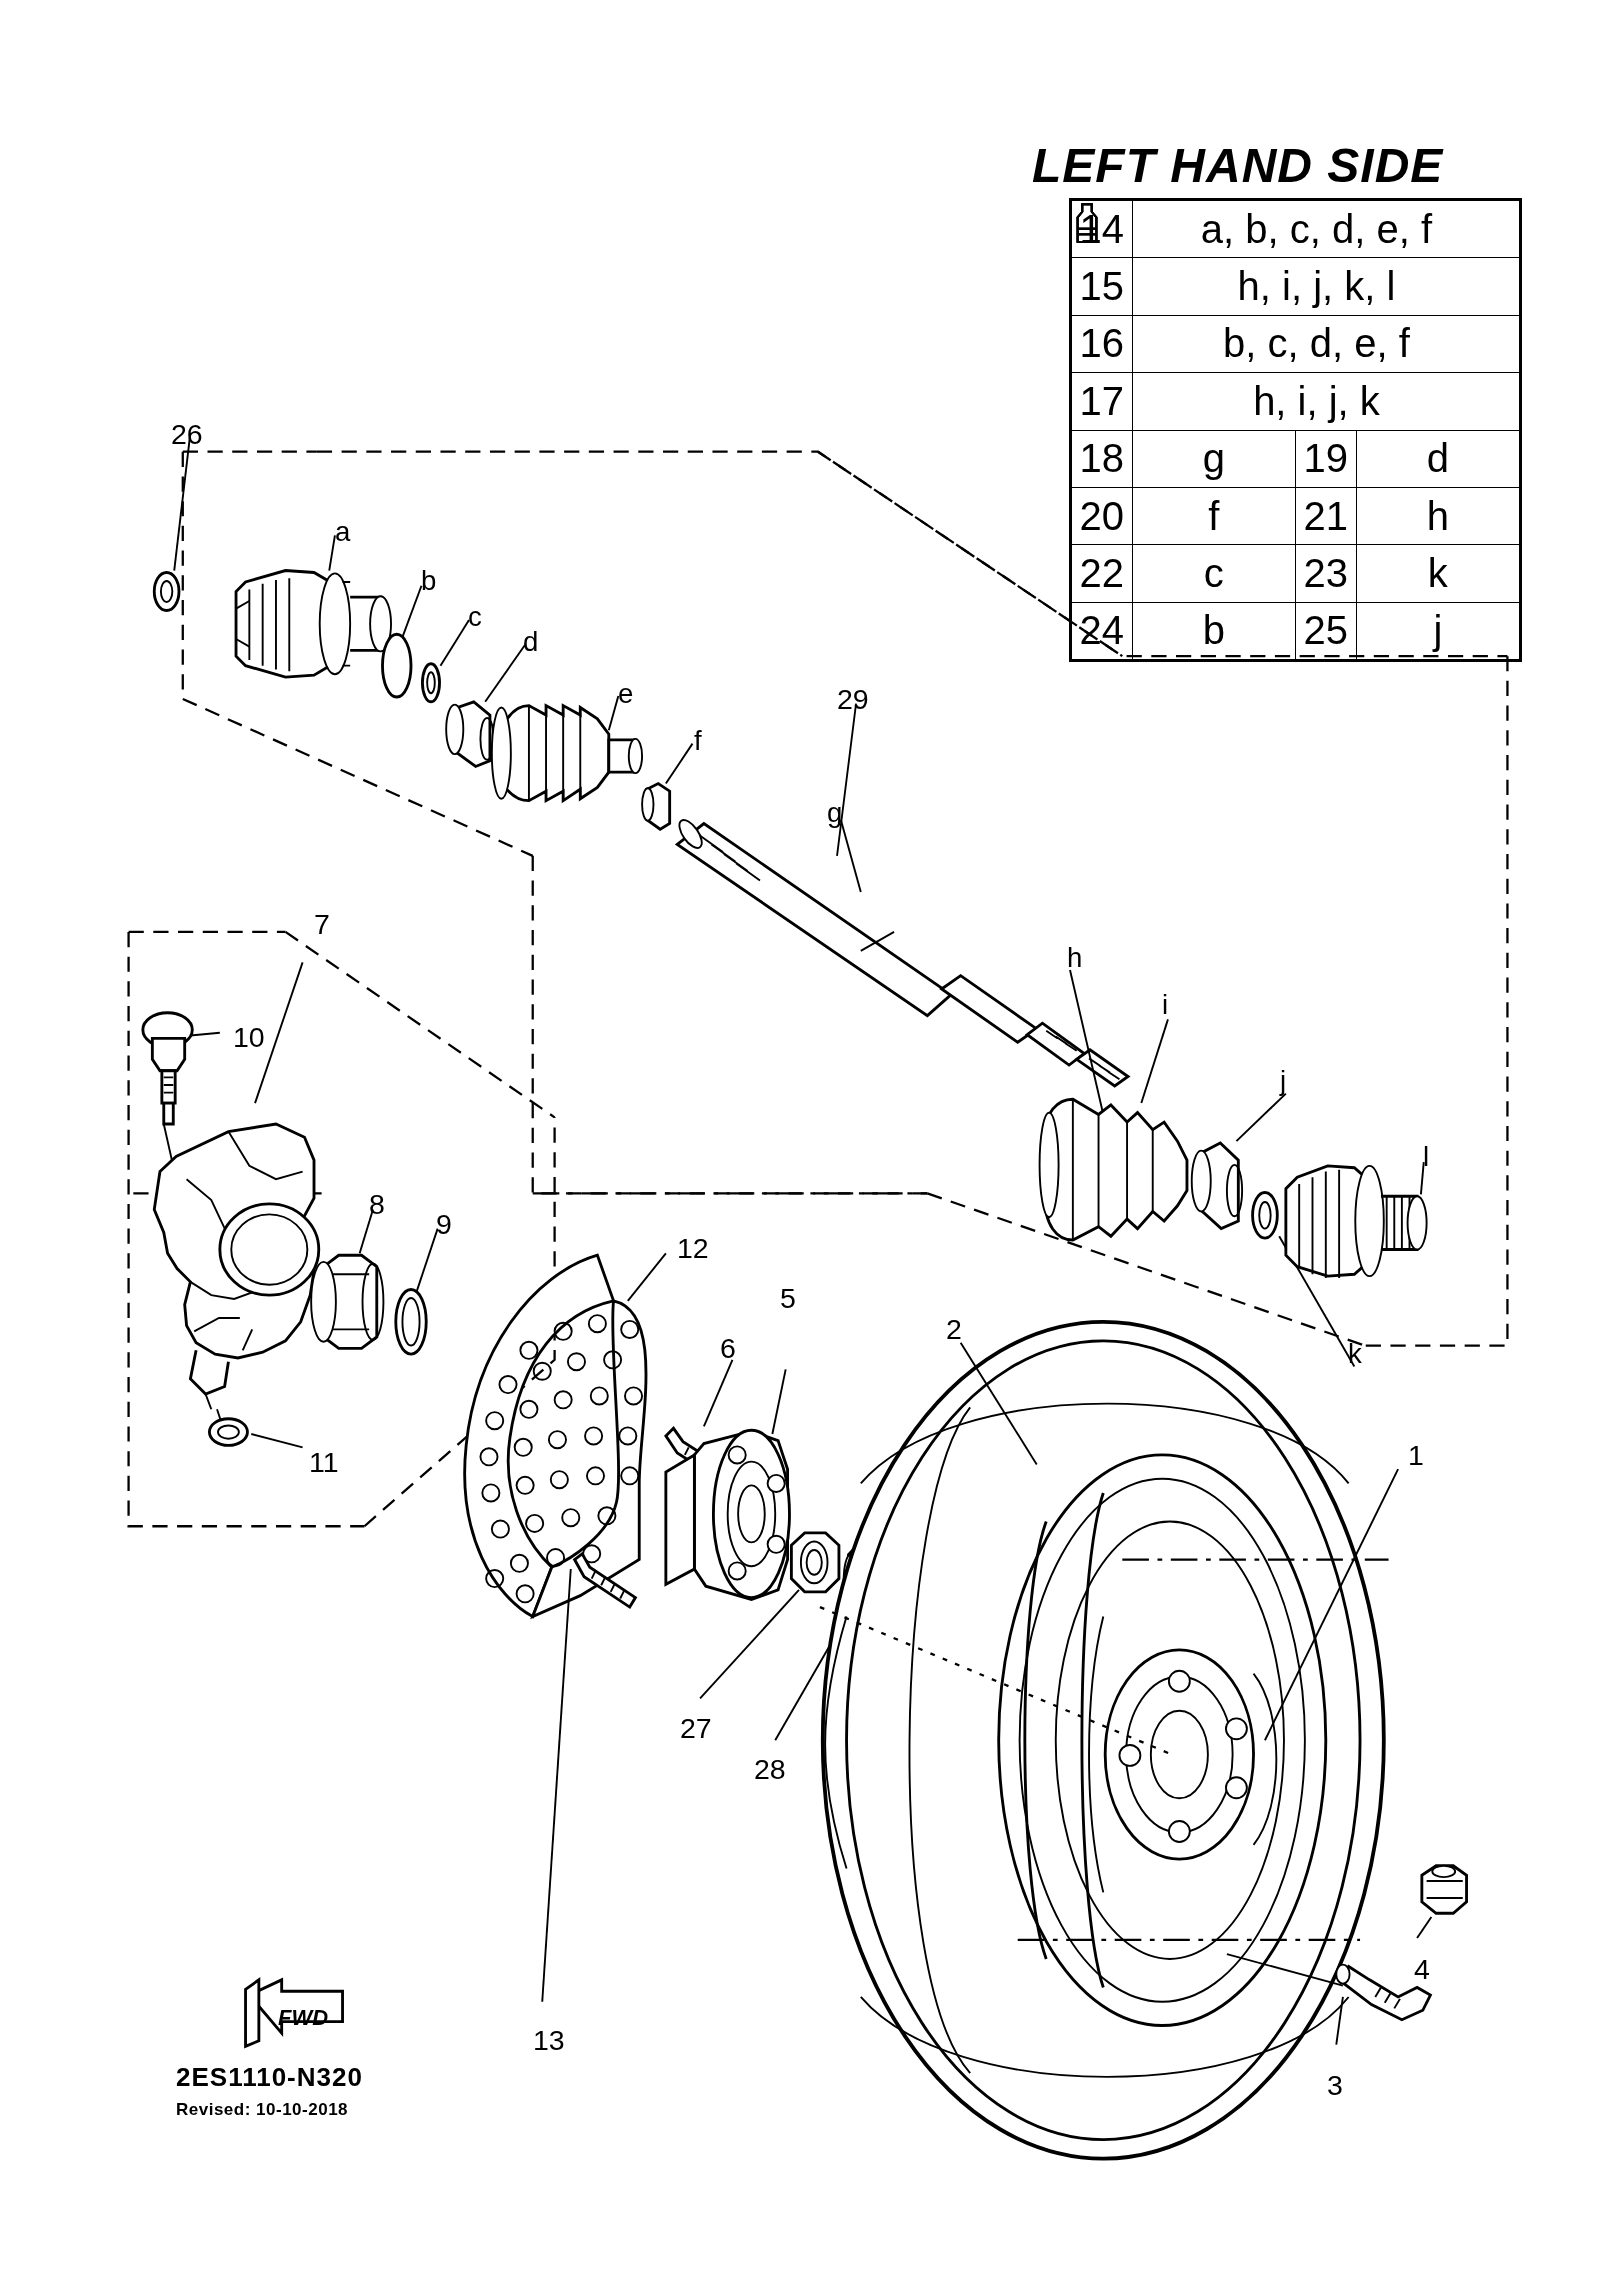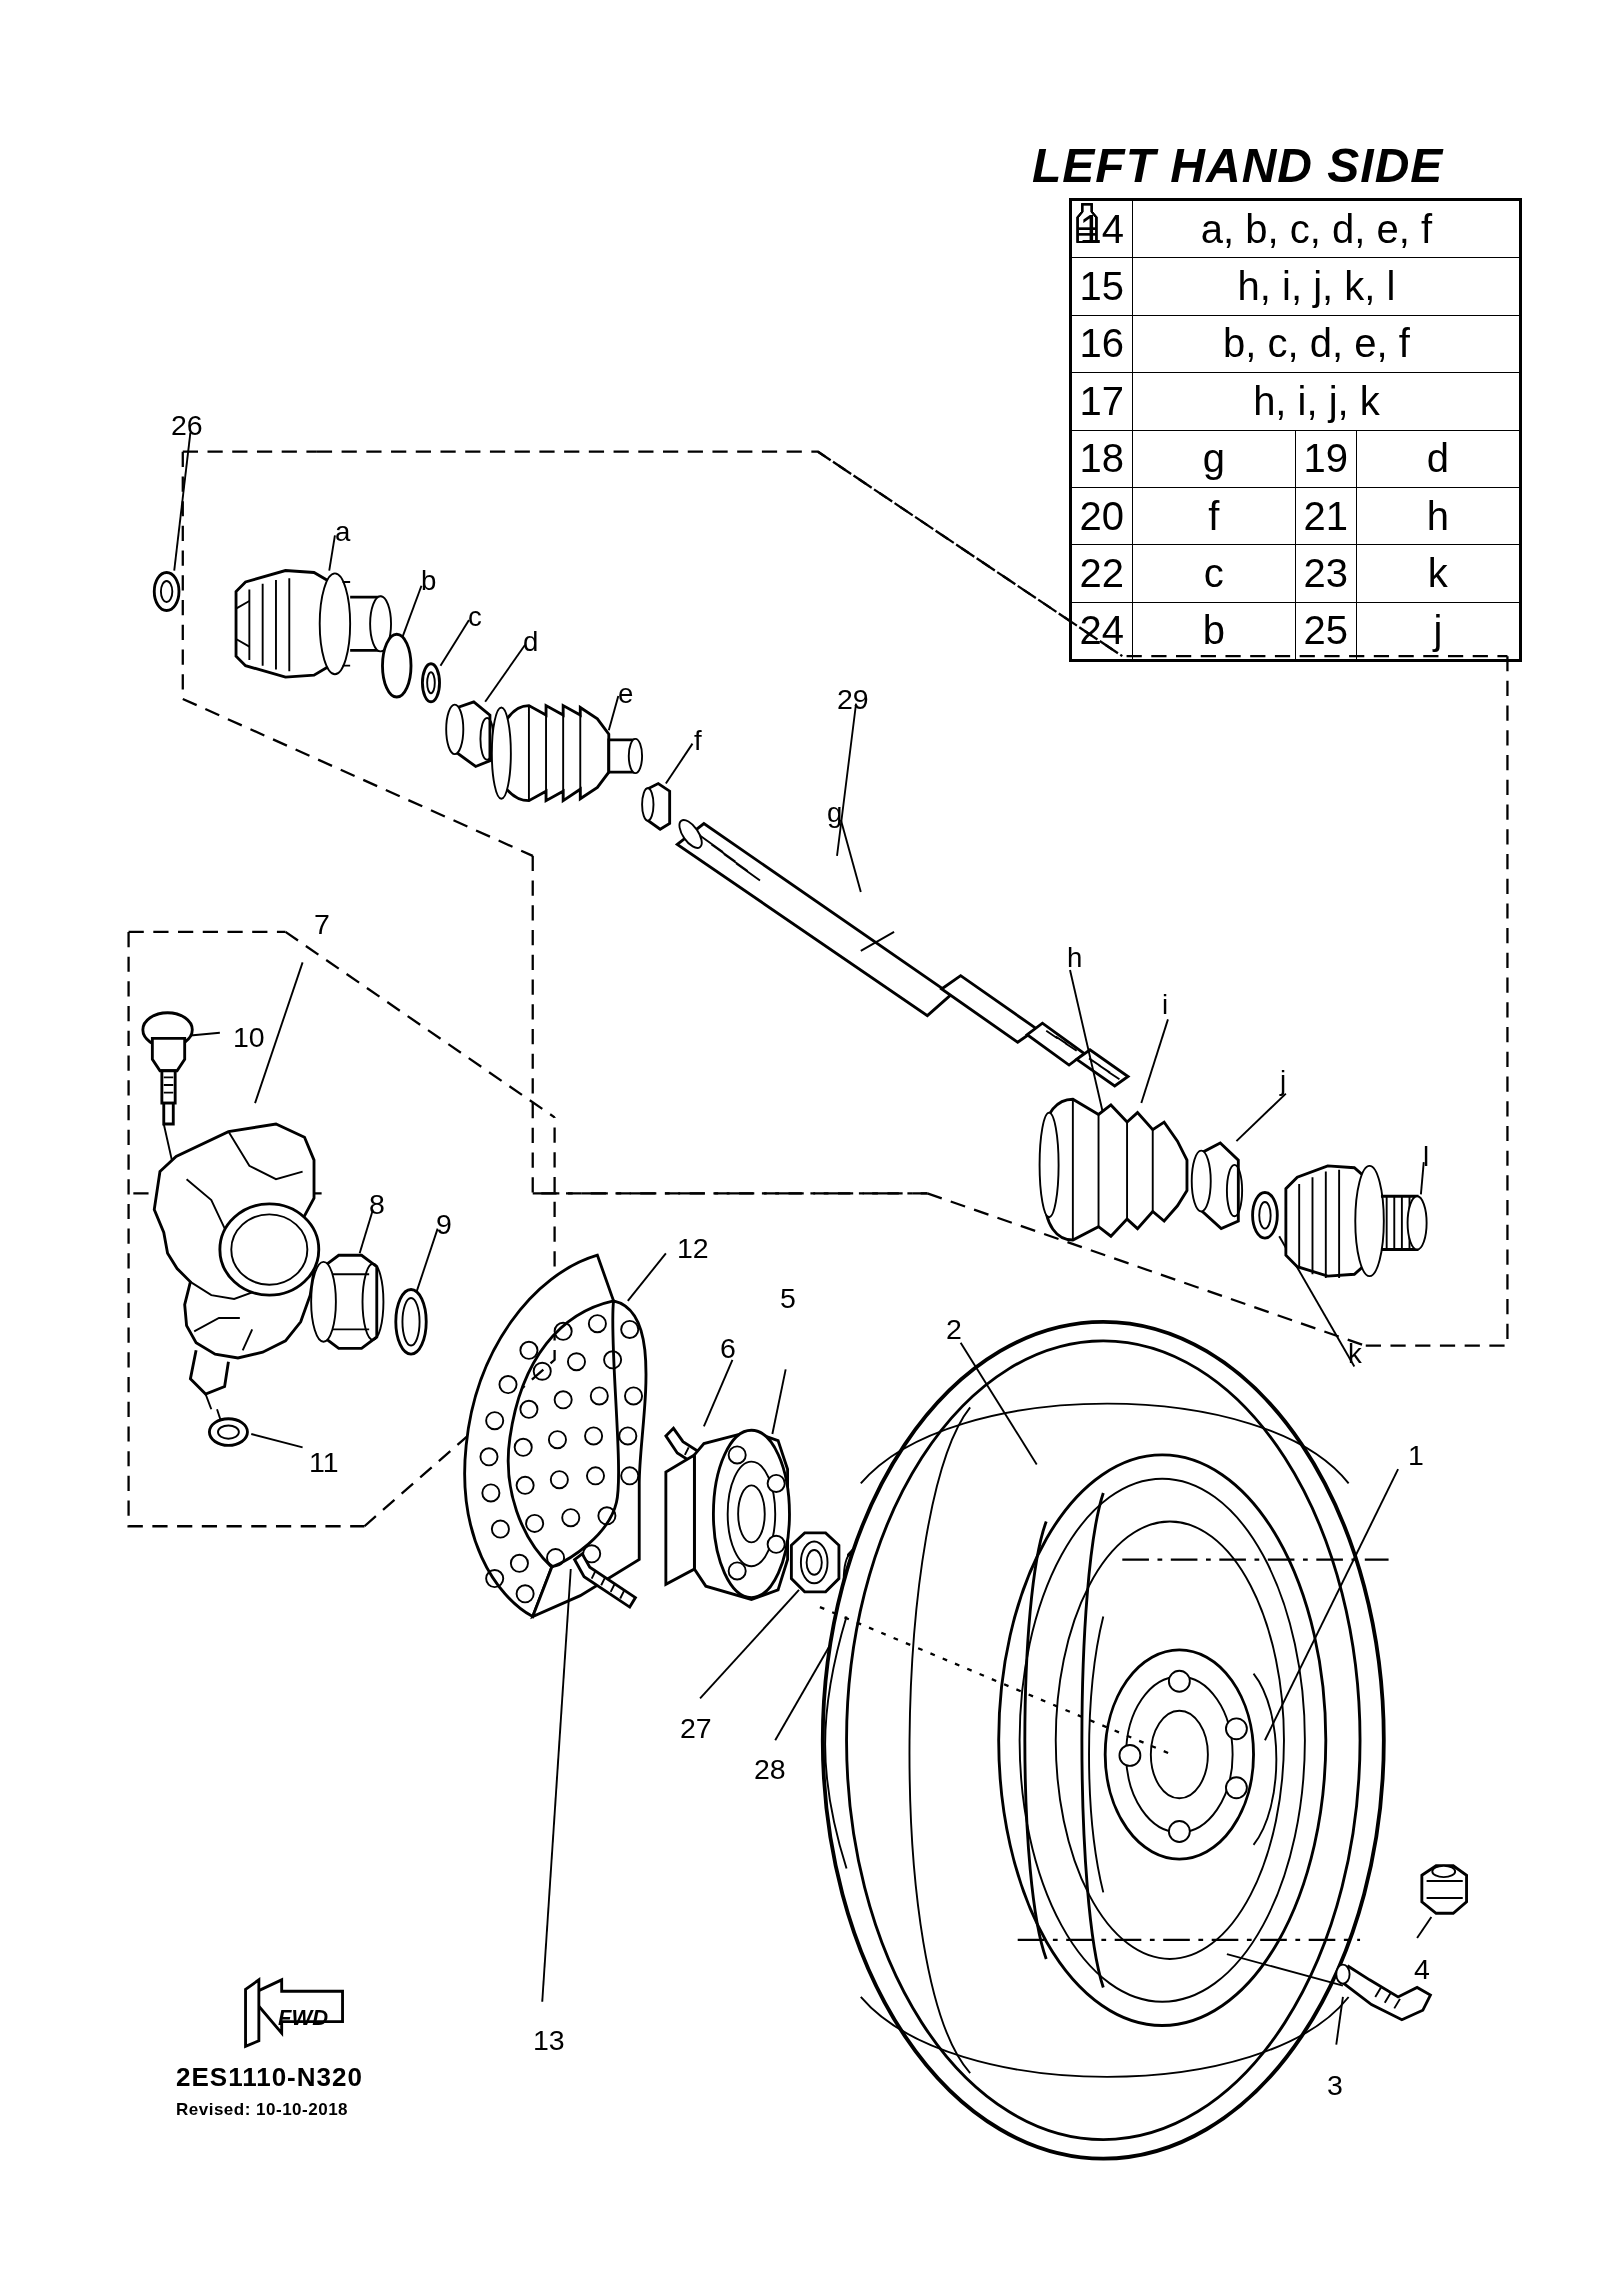--- a/index.html
+++ b/index.html
@@ -445,21 +445,21 @@
     <g id="fwdsvg">
       <path class="ln med fillw" d="M262 2098 L296 2082 L296 2094 L360 2094 L360 2126 L296 2126 L296 2138 Z"></path>
       <path class="ln med fillw" d="M258 2092 L272 2082 L272 2146 L258 2152 Z"></path>
     </g>
   </svg>
 
   <div id="fwd">
     <span class="fwdtxt">FWD</span>
   </div>
 
-  <div class="callout" style="left:171px;top:409px">26</div>
+  <div class="callout" style="left:171px;top:418px">26</div>
   <div class="callout" style="left:837px;top:683px">29</div>
   <div class="callout" style="left:314px;top:908px">7</div>
   <div class="callout" style="left:233px;top:1021px">10</div>
   <div class="callout" style="left:369px;top:1188px">8</div>
   <div class="callout" style="left:436px;top:1208px">9</div>
   <div class="callout" style="left:309px;top:1446px">11</div>
   <div class="callout" style="left:677px;top:1232px">12</div>
   <div class="callout" style="left:533px;top:2024px">13</div>
   <div class="callout" style="left:780px;top:1282px">5</div>
   <div class="callout" style="left:720px;top:1332px">6</div>

